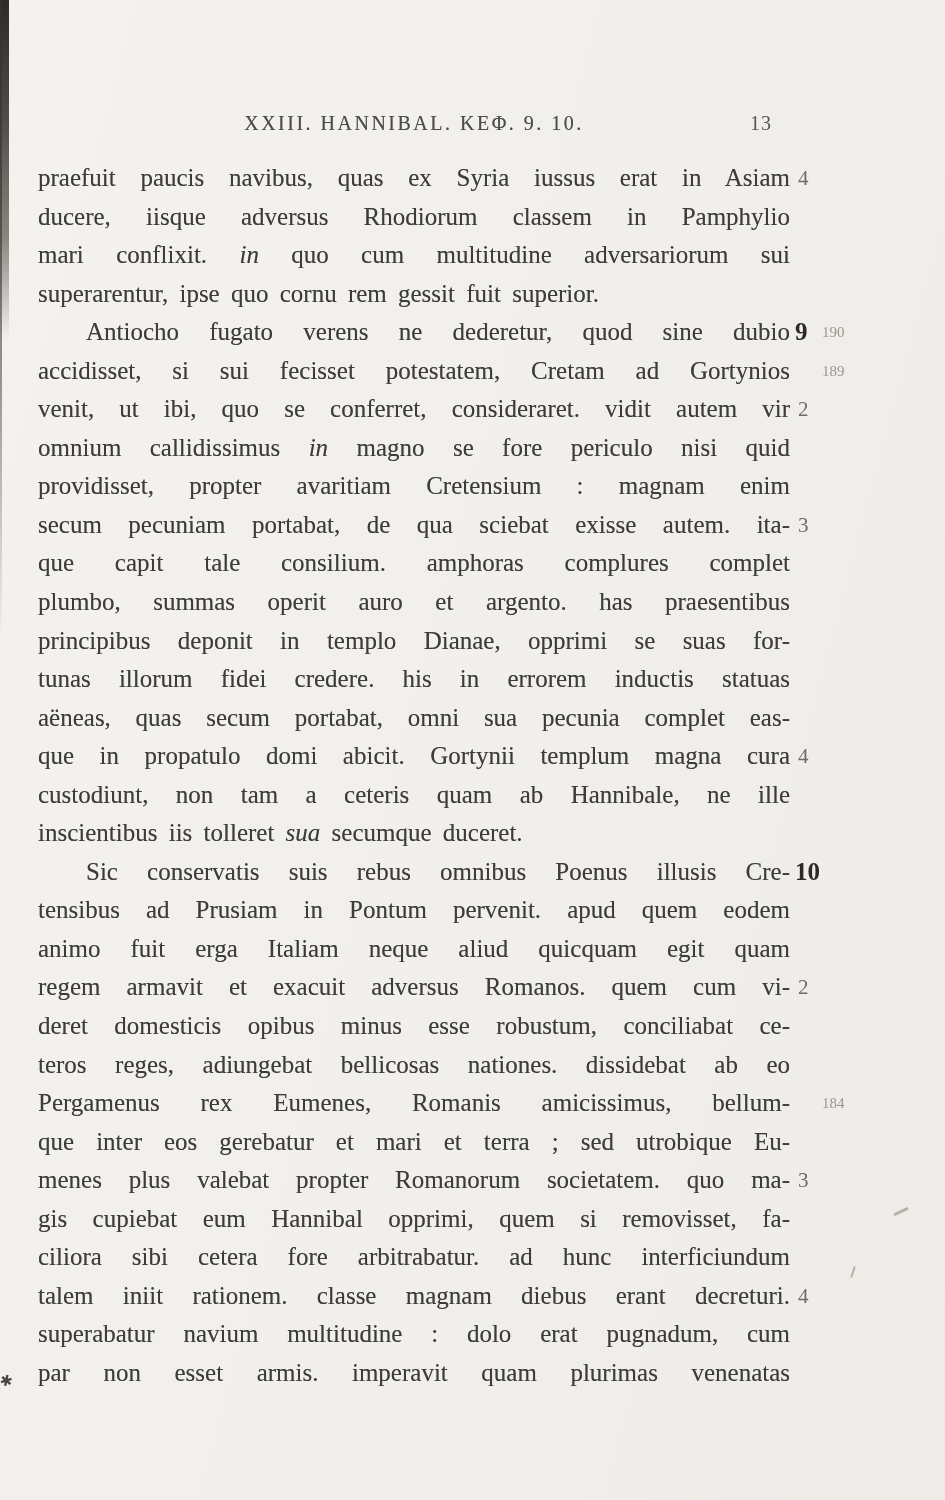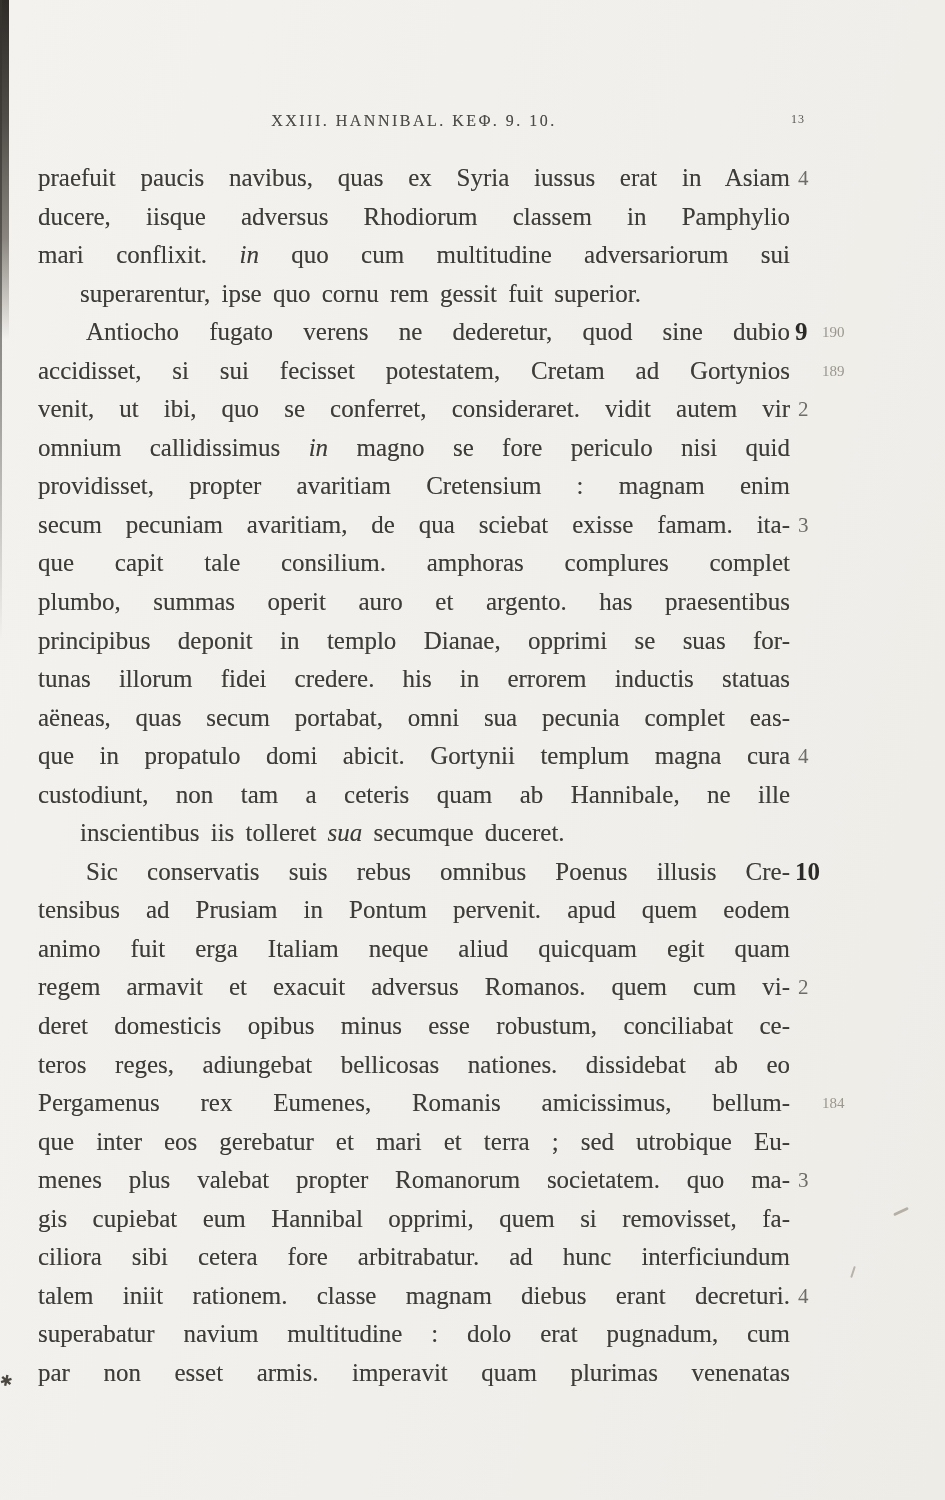--- a/index.html
+++ b/index.html
@@ -24,38 +24,38 @@
     position:absolute;left:0px;top:1372px;
     font-size:15px;color:#4a4740;transform:rotate(12deg);
     font-family:"DejaVu Sans",sans-serif;
   }
   .scratch1{position:absolute;left:893px;top:1210px;width:16px;height:3px;background:#b5afa6;transform:rotate(-25deg);border-radius:2px;}
   .scratch2{position:absolute;left:852px;top:1266px;width:2px;height:12px;background:#b8b2a9;transform:rotate(18deg);border-radius:2px;}
 
   
   .header{position:absolute;left:38px;top:112px;width:752px;height:28px;}
   .running-title{
-    text-align:center;font-size:16px;letter-spacing:2.5px;
+    text-align:center;font-size:20px;letter-spacing:2.5px;
     color:#4c4b48;white-space:nowrap;
     text-shadow:0 0 .5px rgba(76,75,72,.5);
   }
-  .page-number{position:absolute;left:712px;top:0;font-size:12px;color:#565554;letter-spacing:1px;margin-left:41px;}
+  .page-number{position:absolute;left:712px;top:0;font-size:20px;color:#565554;letter-spacing:1px;}
 
   
   .text-block{position:absolute;left:38px;top:159px;width:752px;}
   .line{
     position:relative;
     height:38.55px;line-height:38.55px;
     font-size:25px;
     text-align:justify;text-align-last:justify;text-justify:inter-word;
     word-spacing:2px;
     white-space:nowrap;
     text-shadow:0 0 .6px rgba(61,60,57,.45);
   }
-  .line.nj{text-align:left;text-align-last:left;word-spacing:5px;margin-left:42px;}
+  .line.nj{text-align:left;text-align-last:left;word-spacing:5px;}
   .line.ind{padding-left:48px;}
   .line i{font-style:italic;}
   .mnum,.mnum-bold,.myr{
     position:absolute;top:0;line-height:38.55px;white-space:nowrap;
     text-shadow:none;
   }
   .mnum{left:760px;font-size:21px;color:#6e6c68;}
   .mnum-bold{left:757px;font-size:25px;font-weight:bold;color:#2b2a28;}
   .myr{left:784px;font-size:15px;color:#9a968e;}
 </style>
@@ -78,21 +78,21 @@
   <div class="text-block">
       <div class="line"><span>praefuit paucis navibus, quas ex Syria iussus erat in Asiam</span><span class="mnum">4</span></div>
       <div class="line"><span>ducere, iisque adversus Rhodiorum classem in Pamphylio</span></div>
       <div class="line"><span>mari conflixit. </span><i>in</i><span> quo cum multitudine adversariorum sui</span></div>
       <div class="line nj"><span>superarentur, ipse quo cornu rem gessit fuit superior.</span></div>
       <div class="line ind"><span>Antiocho fugato verens ne dederetur, quod sine dubio</span><span class="mnum-bold">9</span><span class="myr">190</span></div>
       <div class="line"><span>accidisset, si sui fecisset potestatem, Cretam ad Gortynios</span><span class="myr">189</span></div>
       <div class="line"><span>venit, ut ibi, quo se conferret, consideraret. vidit autem vir</span><span class="mnum">2</span></div>
       <div class="line"><span>omnium callidissimus </span><i>in</i><span> magno se fore periculo nisi quid</span></div>
       <div class="line"><span>providisset, propter avaritiam Cretensium : magnam enim</span></div>
-      <div class="line"><span>secum pecuniam avaritiam, de qua sciebat exisse famam. ita-</span><span class="mnum">3</span></div>
+      <div class="line"><span>secum pecuniam portabat, de qua sciebat exisse autem. ita-</span><span class="mnum">3</span></div>
       <div class="line"><span>que capit tale consilium. amphoras complures complet</span></div>
       <div class="line"><span>plumbo, summas operit auro et argento. has praesentibus</span></div>
       <div class="line"><span>principibus deponit in templo Dianae, opprimi se suas for-</span></div>
       <div class="line"><span>tunas illorum fidei credere. his in errorem inductis statuas</span></div>
       <div class="line"><span>aëneas, quas secum portabat, omni sua pecunia complet eas-</span></div>
       <div class="line"><span>que in propatulo domi abicit. Gortynii templum magna cura</span><span class="mnum">4</span></div>
       <div class="line"><span>custodiunt, non tam a ceteris quam ab Hannibale, ne ille</span></div>
       <div class="line nj"><span>inscientibus iis tolleret </span><i>sua</i><span> secumque duceret.</span></div>
       <div class="line ind"><span>Sic conservatis suis rebus omnibus Poenus illusis Cre-</span><span class="mnum-bold">10</span></div>
       <div class="line"><span>tensibus ad Prusiam in Pontum pervenit. apud quem eodem</span></div>

